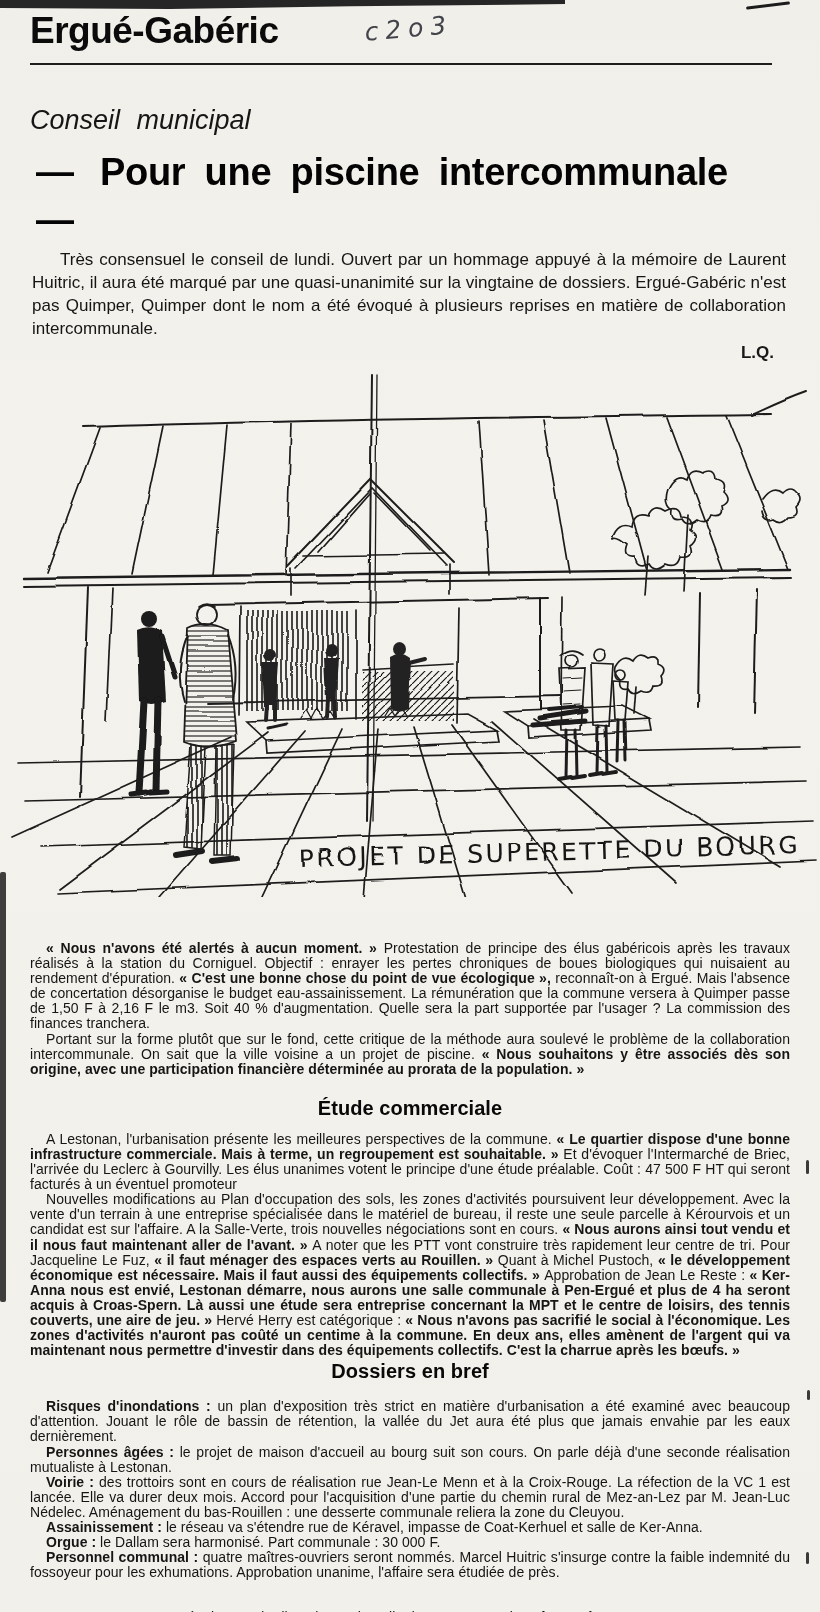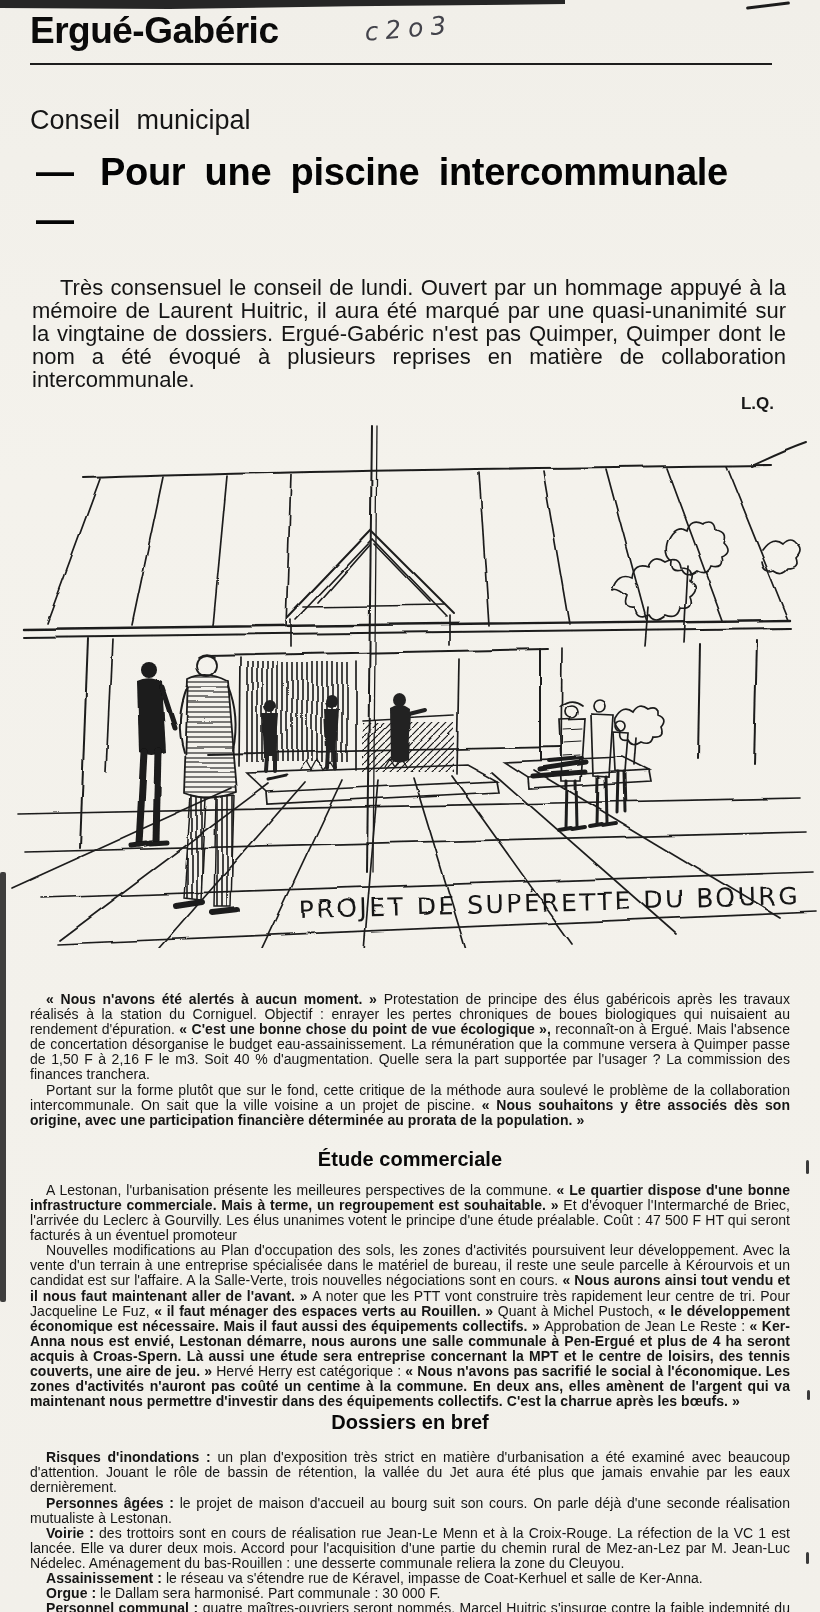--- a/index.html
+++ b/index.html
@@ -17,29 +17,29 @@
   .edge-dash{position:absolute;width:3px;background:#3a3a3a;border-radius:2px;}
   .d1{top:1160px;left:806px;height:14px;}
   .d2{top:1390px;left:807px;height:10px;}
   .d3{top:1552px;left:806px;height:12px;}
   
   .masthead-row{padding:10px 0 0 30px;white-space:nowrap;}
   .masthead{display:inline-block;margin:0;font-size:37px;font-weight:bold;letter-spacing:-.5px;color:#0b0b0b;}
   .hand-mark{display:inline-block;margin-left:82px;font-family:"DejaVu Sans",sans-serif;
     font-style:italic;font-size:25px;letter-spacing:7px;color:#43434b;transform:rotate(-5deg) translateY(-6px);}
   .rule{height:2px;background:#1d1d1d;margin:11px 48px 0 30px;}
-  .kicker{margin:40px 4px 0 30px;font-size:27px;word-spacing:9px;color:#161616;}
+  .kicker{margin:40px 4px 0 30px;font-size:27px;word-spacing:9px;color:#161616;font-style:italic;}
   
   .headline{margin:12px 0 0 36px;font-weight:bold;color:#040404;font-size:38px;line-height:48px;}
   .hl-line{display:flex;}
   .hl-dash{width:64px;flex:none;}
   .hl1 .hl-text{word-spacing:9px;letter-spacing:-.3px;}
   .hl2 .hl-text{word-spacing:23px;letter-spacing:-.3px;}
   
-  .lead{margin:32px 34px 0 32px;font-size:22px;line-height:23px;text-align:justify;text-indent:28px;color:#151515;}
+  .lead{margin:4px 34px 0 32px;font-size:17px;line-height:23px;text-align:justify;text-indent:28px;color:#151515;}
   .byline{margin:3px 46px 0 0;text-align:right;font-weight:bold;font-size:17px;padding-left:44px;}
   
   .illustration{margin:6px 0 0 0;width:820px;height:528px;position:relative;}
   .illustration svg{display:block;}
   
   .columns{display:grid;grid-template-columns:1fr;column-gap:22px;margin:44px 30px 0 30px;}
   .col{font-size:14px;line-height:15.1px;text-align:justify;color:#151515;letter-spacing:.05px;}
   .para{margin:0;text-indent:16px;}
   .b{font-weight:bold;}
   .col-heading{font-size:20px;font-weight:bold;text-align:center;color:#090909;margin:20px 0 12px;line-height:23px;}

